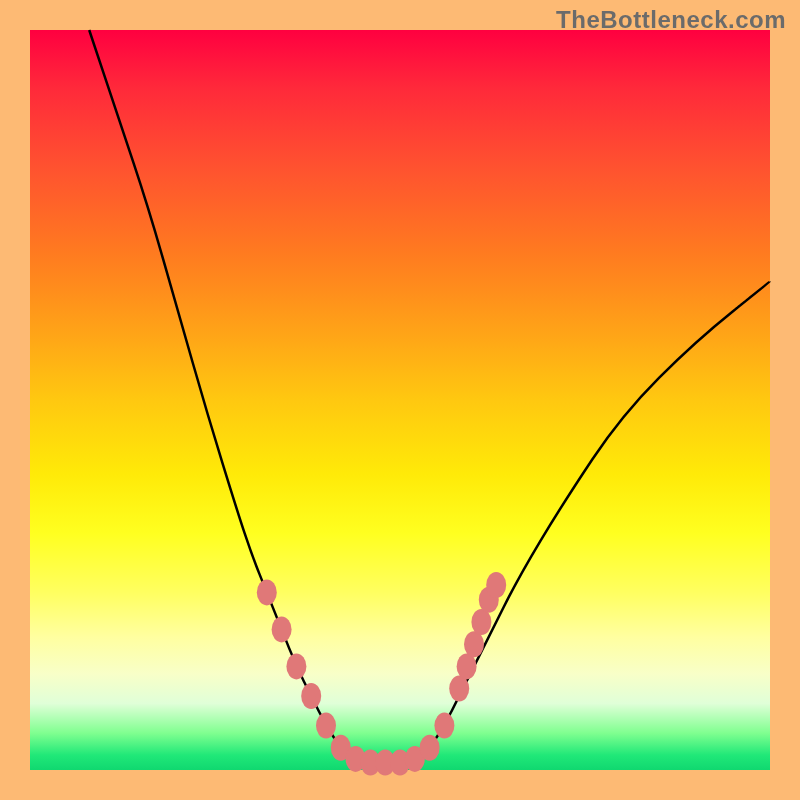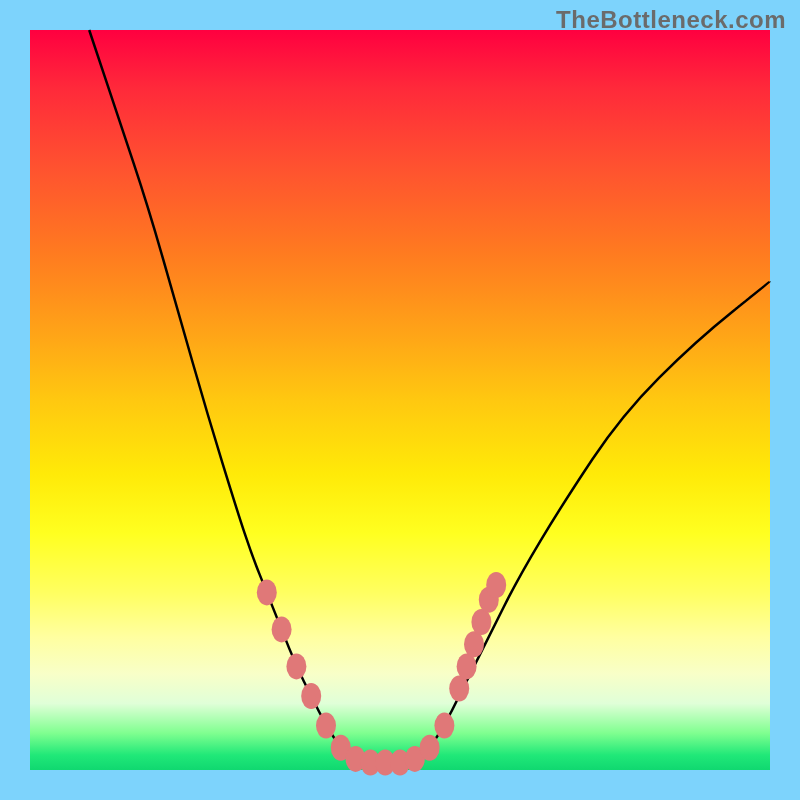--- a/index.html
+++ b/index.html
@@ -1,21 +1,21 @@
 <!DOCTYPE html>
 <html><head>
 <meta charset="utf-8">
 <style>
   * { margin: 0; padding: 0; box-sizing: border-box; }
   html, body { width: 800px; height: 800px; overflow: hidden; background: #000; }
   .stage {
     position: relative;
     width: 800px;
     height: 800px;
-    background: #7dd3fc;
+    background: #fdba74;
     padding-left: 12px;
   }
   .plot-area {
     position: absolute;
     left: 30px;
     top: 30px;
     width: 740px;
     height: 740px;
     background: linear-gradient(to bottom,
       #ff0040 0%,

